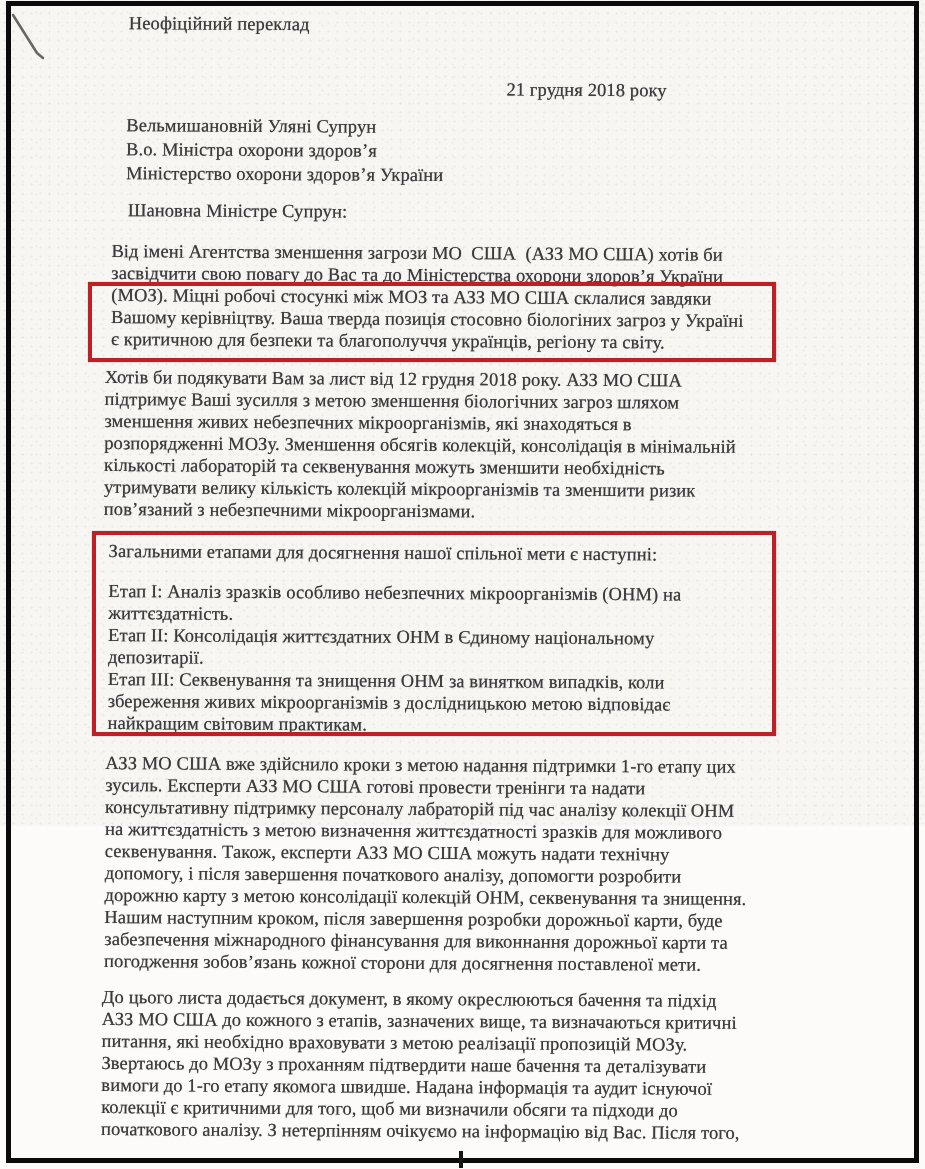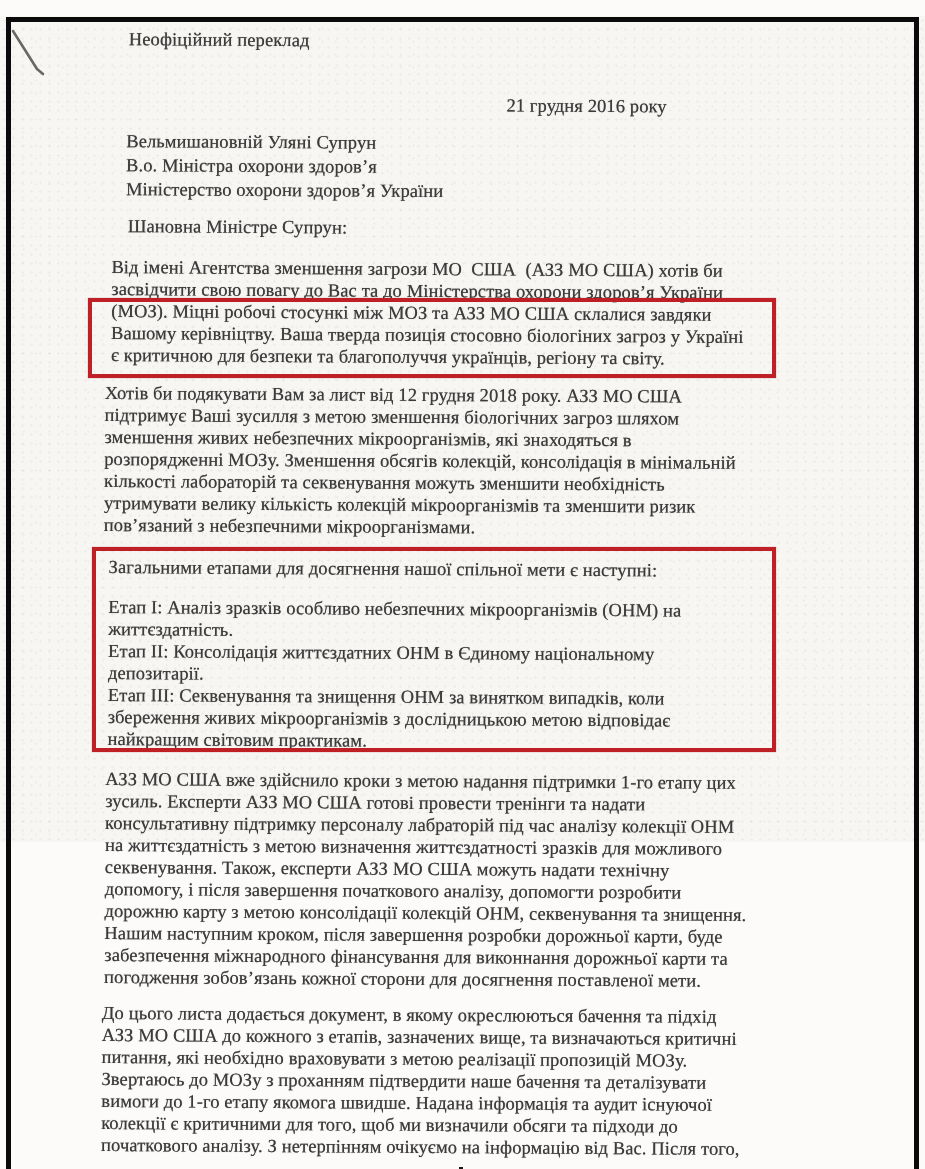--- a/index.html
+++ b/index.html
@@ -2,21 +2,21 @@
 <html><head>
 <meta charset="utf-8">
 <style>
   html,body{margin:0;padding:0;}
   body{
     width:925px;height:1169px;position:relative;overflow:hidden;
     background:#fcfbf9;
     font-family:"Liberation Serif", serif;
   }
   .paper{
-    position:absolute;left:0;top:16px;width:925px;height:826px;
+    position:absolute;left:0;top:0;width:925px;height:826px;
     background-color:#f7f6f3;
     background-image:
       radial-gradient(rgba(110,110,110,0.07) 1px, transparent 1.3px),
       radial-gradient(rgba(110,110,110,0.05) 1px, transparent 1.3px);
     background-size:9px 9px, 13px 13px;
     background-position:0 0, 4px 6px;
   }
   .frame{
     position:absolute;left:6px;top:1px;width:913px;height:1162px;
     border:5px solid #0a0a0a;box-sizing:border-box;
@@ -53,21 +53,21 @@
 <div class="paper">
 
   <svg class="pen" width="44" height="56" viewBox="0 0 44 56">
     <path d="M4 4 L28 42 L34 47" fill="none" stroke="#4f4f4f" stroke-width="2.6" stroke-linecap="round" stroke-linejoin="round" opacity="0.85"></path>
   </svg>
 
   <div class="content">
 
     <div class="note tline">Неофіційний переклад</div>
 
-    <div class="date tline">21 грудня 2016 року</div>
+    <div class="date tline">21 грудня 2018 року</div>
 
     <div class="recipient">
       <div class="tline">Вельмишановній Уляні Супрун</div>
       <div class="tline">В.о. Міністра охорони здоров’я</div>
       <div class="tline">Міністерство охорони здоров’я України</div>
     </div>
 
     <div class="salutation tline">Шановна Міністре Супрун:</div>
 
     <div class="para p1">

